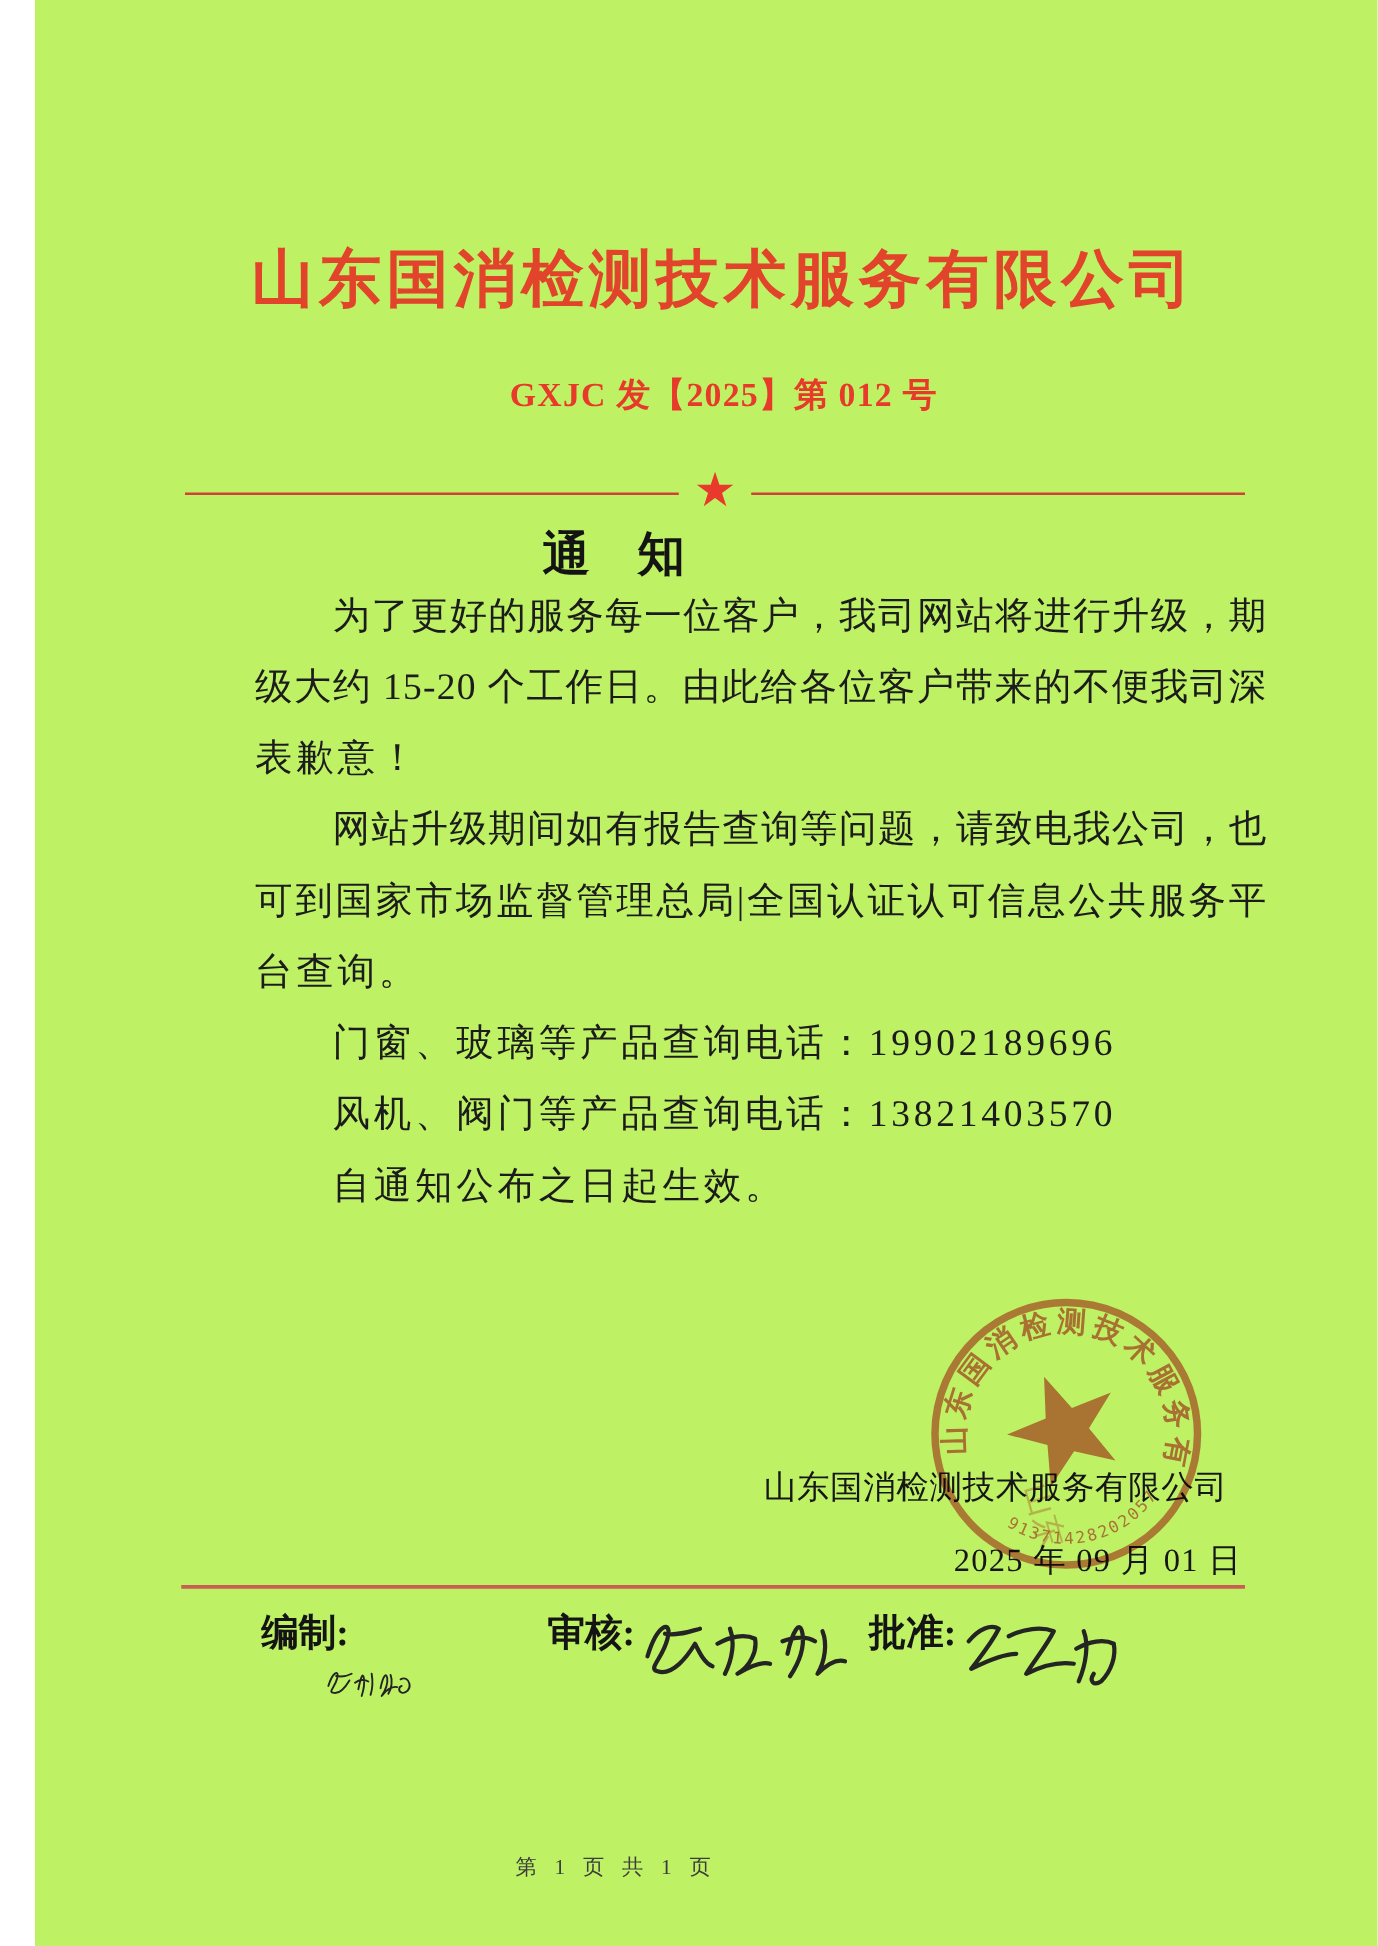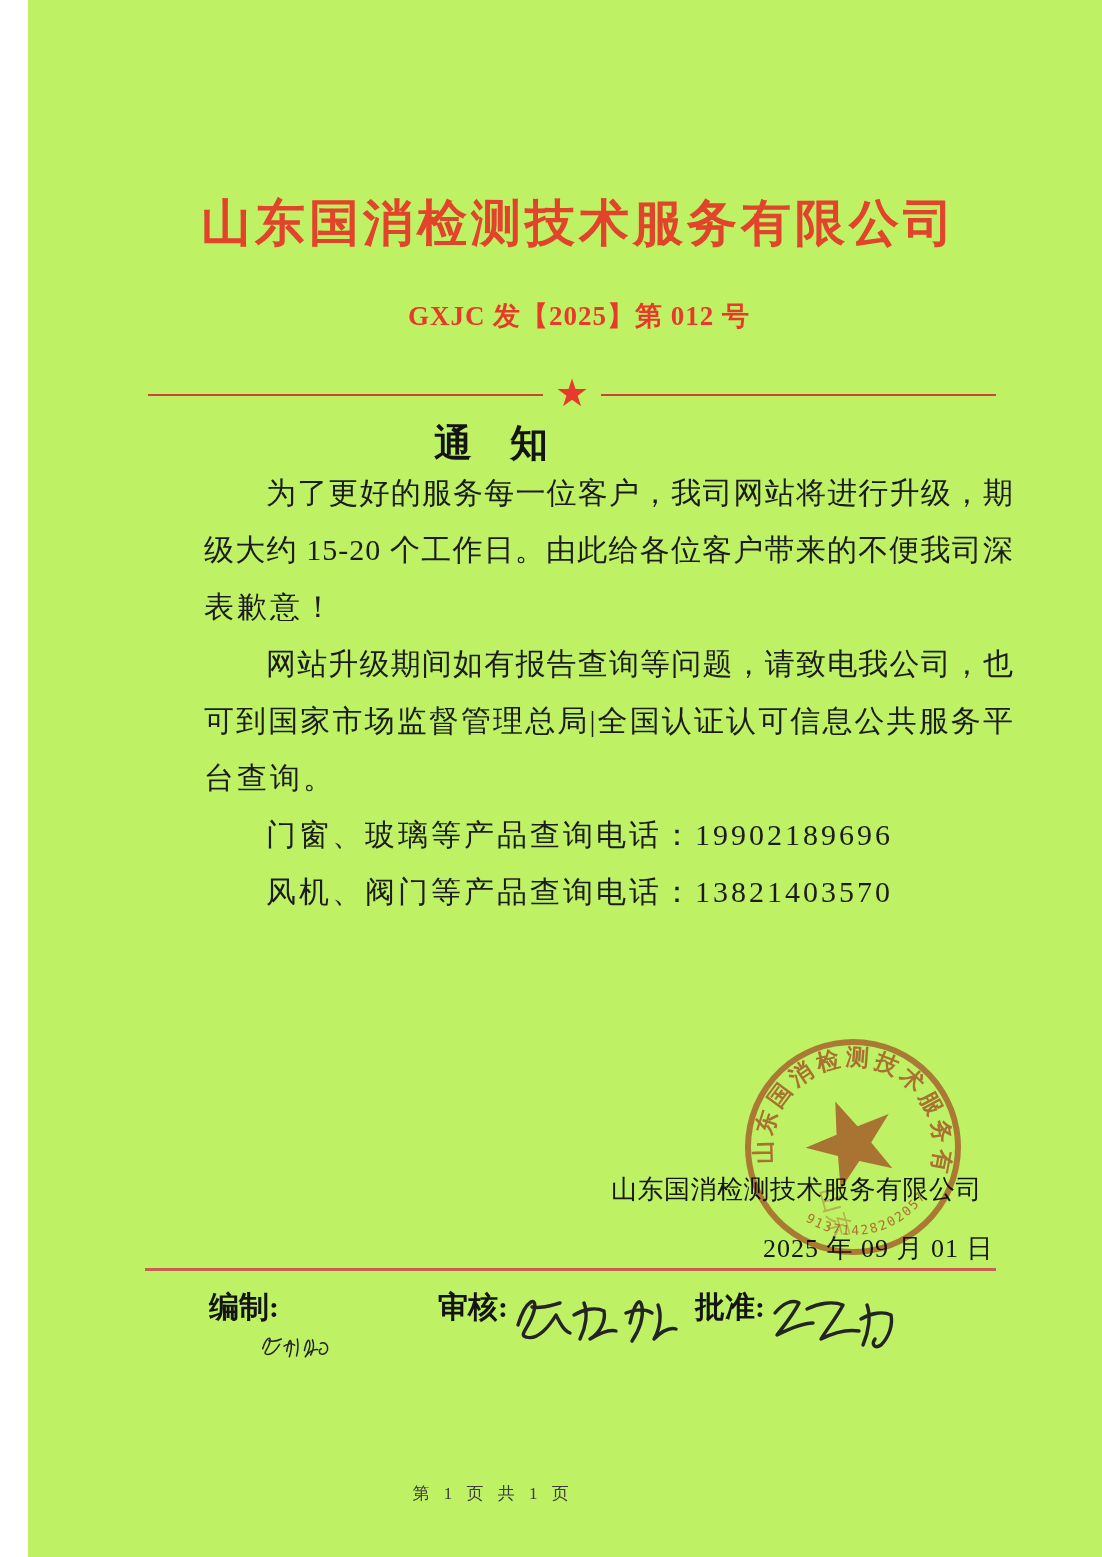--- a/index.html
+++ b/index.html
@@ -79,20 +79,21 @@
 
   <div class="body-block">
     <div class="bline j ind">为了更好的服务每一位客户，我司网站将进行升级，期</div>
     <div class="bline j">级大约 15-20 个工作日。由此给各位客户带来的不便我司深</div>
     <div class="bline">表歉意！</div>
     <div class="bline j ind">网站升级期间如有报告查询等问题，请致电我公司，也</div>
     <div class="bline j">可到国家市场监督管理总局|全国认证认可信息公共服务平</div>
     <div class="bline">台查询。</div>
     <div class="bline ind">门窗、玻璃等产品查询电话：19902189696</div>
     <div class="bline ind">风机、阀门等产品查询电话：13821403570</div>
+    <div class="bline ind">自通知公布之日起生效。</div>
   </div>
 
   <div class="sig-company">山东国消检测技术服务有限公司</div>
   <div class="sig-date">2025 年 09 月 01 日</div>
 
   <svg class="stamp" viewBox="0 0 230 230">
     <defs>
       <path id="arcTop" d="M 39.2 146.4 A 82 82 0 1 1 190.8 146.4" fill="none"></path>
       <path id="arcBottom" d="M 38.8 159 A 88 88 0 0 0 191.2 159" fill="none"></path>
     </defs>

